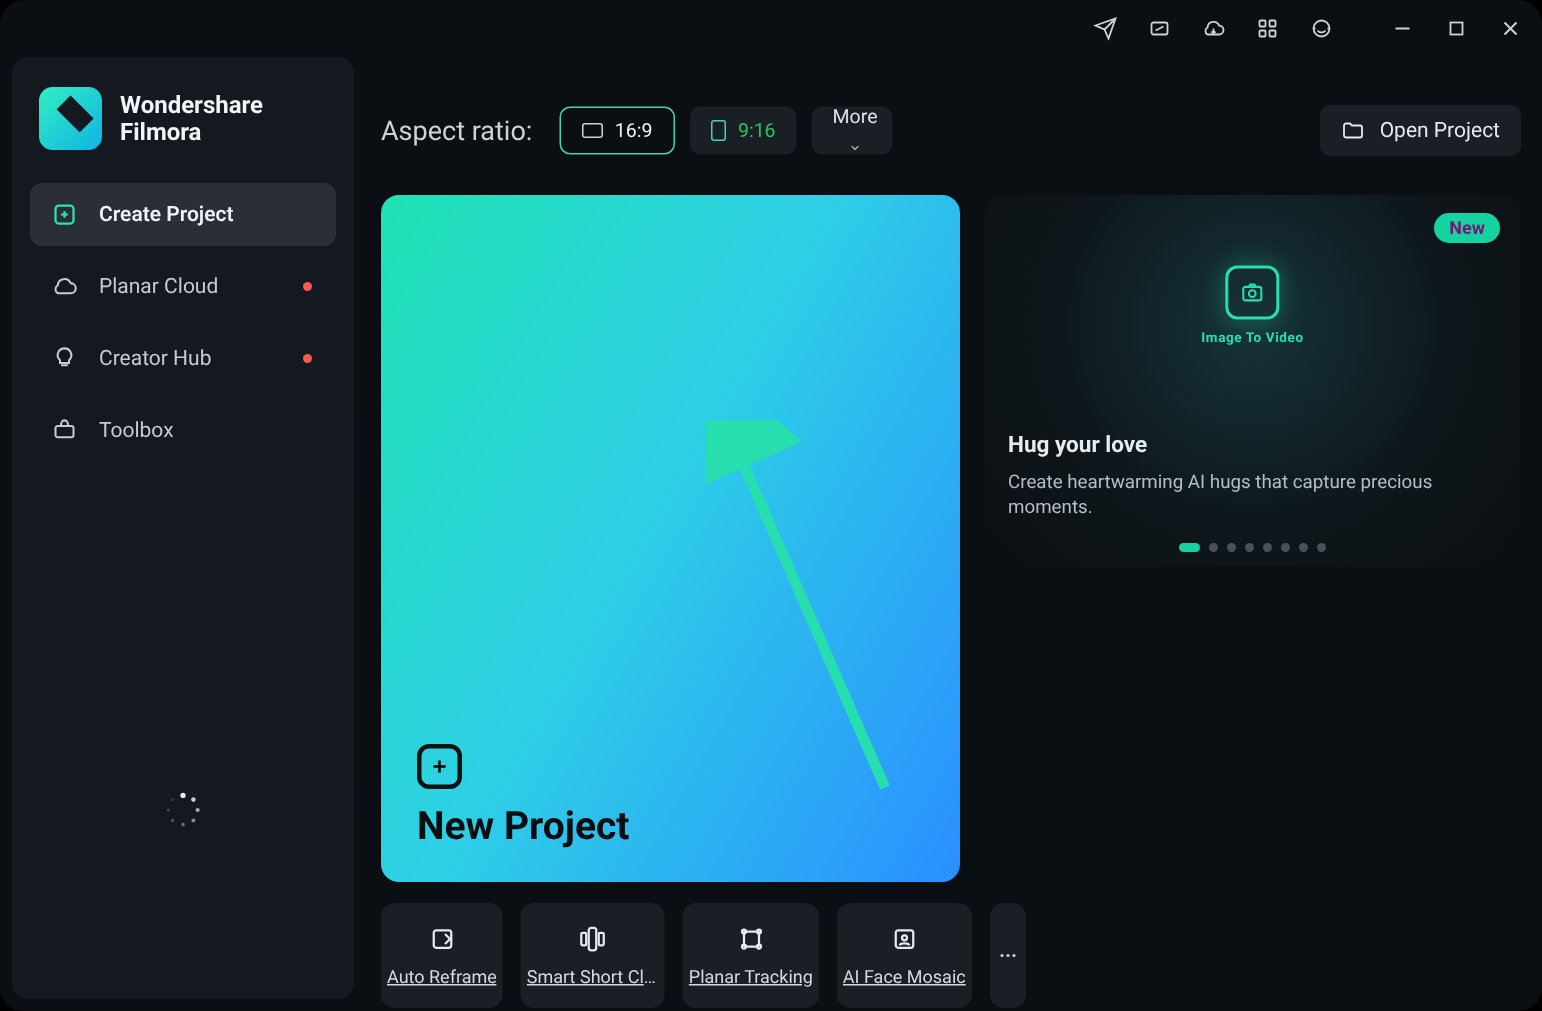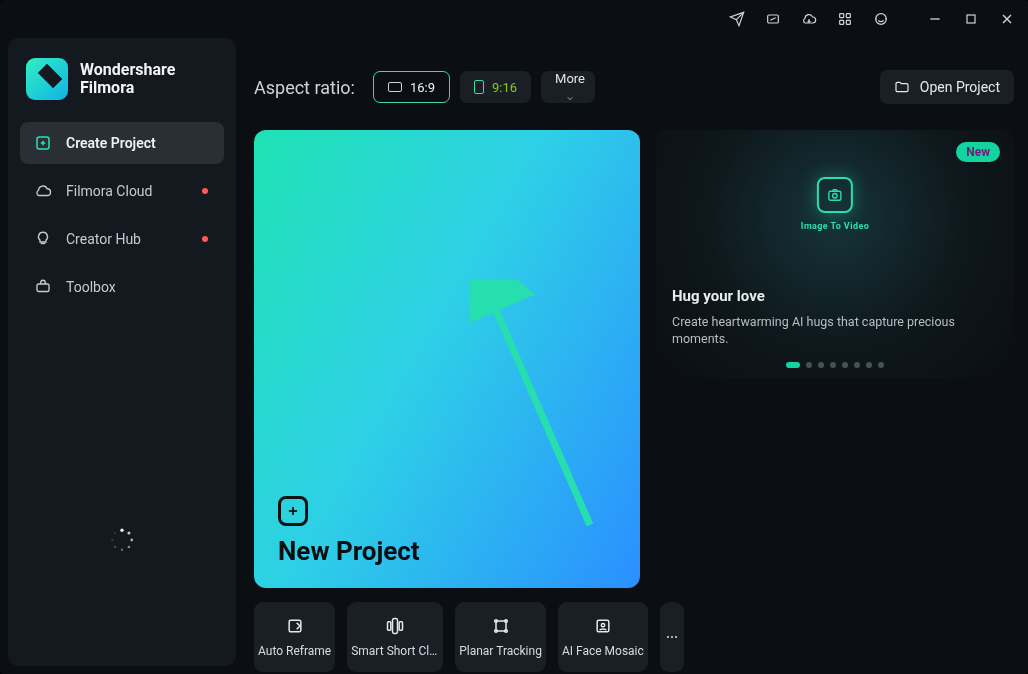--- a/index.html
+++ b/index.html
@@ -12,21 +12,21 @@
       background: #000;
       width: 1028px;
       height: 674px;
       overflow: hidden;
       position: relative;
     }
     .app-frame {
       width: 100%;
       height: 100%;
       background: #0b0e12;
-      border-radius: 3px;
+      border-radius: 16px;
       display: flex;
       flex-direction: column;
     }
     .titlebar {
       height: 38px;
       display: flex;
       justify-content: flex-end;
       align-items: center;
       padding: 0 12px;
       gap: 18px;
@@ -167,21 +167,21 @@
       cursor: pointer;
       background: #1a1f26;
     }
     .pill.selected {
       background: transparent;
       border: 1px solid #3fd9a7;
       color: #e8f6f0;
     }
     .pill .ar-ico { width:14px; height:10px; border:1.5px solid #cfd3d8; border-radius:2px; }
     .pill.alt .ar-ico2 { width:10px; height:14px; border:1.5px solid #3fd9a7; border-radius:2px; }
-    .pill.alt .ar-text { color:#84cc16; }
+    .pill.alt .ar-text { color:#22c55e; }
     .pill.more { padding-right:10px;flex-direction:column; }
     .pill.more .chev { width:10px; height:10px; }
     .open-project {
       margin-left: auto;
       display: inline-flex;
       align-items: center;
       gap: 10px;
       height: 34px;
       padding: 0 14px;
       border-radius: 7px;
@@ -297,20 +297,21 @@
       display:flex;
       flex-direction:column;
       align-items:center;
       justify-content:center;
       gap:8px;
       color:#d6dbe1;
       font-size:12px;
       cursor:pointer;
       padding: 0 4px;
       text-align:center;
+      text-decoration:underline;
     }
     .tool-card svg { width:20px; height:20px; }
     .tool-card.more { width:30px; cursor:pointer; }
     .tool-card.more svg { width:16px; height:16px; }
     .arrow-annotation {
       position:absolute;
       left:470px;
       top:280px;
       pointer-events:none;
     }
@@ -403,21 +404,21 @@
               </svg>
           </span>
           <span>Create Project</span>
         </div>
         <div class="nav-item">
           <span class="nav-icon">
             <svg viewBox="0 0 24 24" fill="none" stroke="currentColor" stroke-width="1.8">
                 <path d="M17.5 18a4.5 4.5 0 000-9 6 6 0 00-11.5 2A4 4 0 006 18h11.5z"></path>
               </svg>
           </span>
-          <span>Filmora Cloud</span>
+          <span>Planar Cloud</span>
           <span class="dot"></span>
         </div>
         <div class="nav-item">
           <span class="nav-icon">
             <svg viewBox="0 0 24 24" fill="none" stroke="currentColor" stroke-width="1.8">
                 <path d="M9 18h6"></path>
                 <path d="M12 3a6 6 0 00-4 10.5V16h8v-2.5A6 6 0 0012 3z"></path>
               </svg>
           </span>
           <span>Creator Hub</span>

